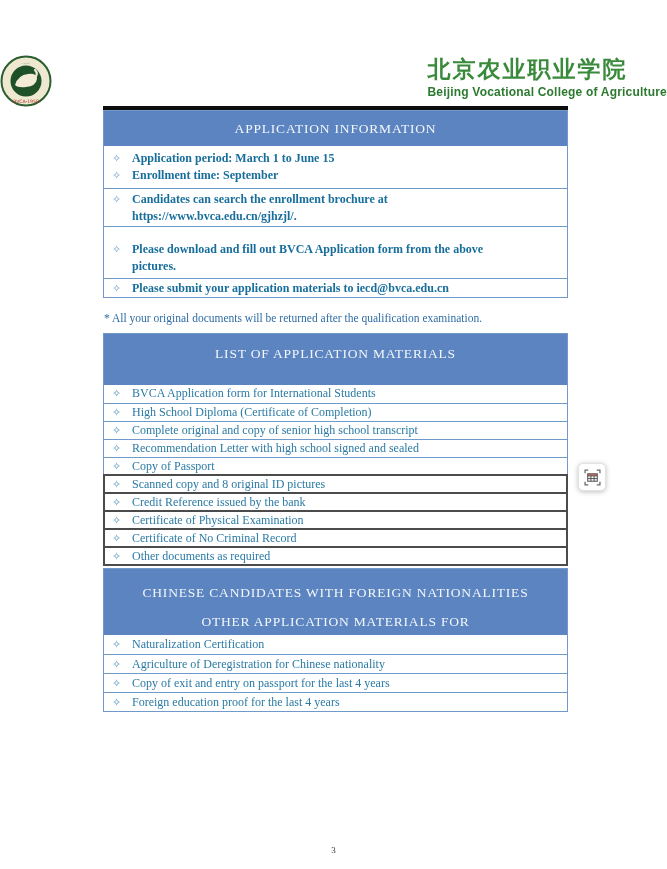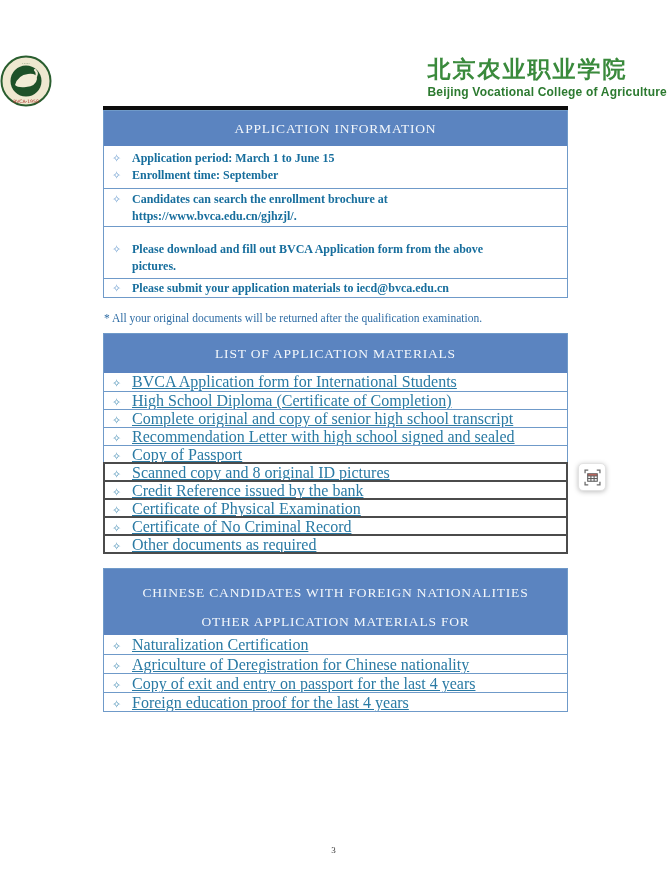--- a/index.html
+++ b/index.html
@@ -20,41 +20,41 @@
   .logo-text .en{font-family:"Liberation Sans", sans-serif;font-weight:bold;font-size:12px;
                  color:var(--logo-en-green);margin-top:2px;letter-spacing:0.2px;}
   .black-bar{position:absolute;left:103px;top:106px;width:465px;height:4px;background:var(--black-bar);}
   
   .tbl{position:absolute;left:103px;width:465px;border:1px solid var(--border-blue);background:#fff;}
   .tbl-header{background:var(--header-bg);color:var(--header-text);text-align:center;
               font-weight:normal;font-size:13.5px;letter-spacing:0.8px;}
   #t1{top:110px;}
   #t1 .tbl-header{height:35px;line-height:35px;}
   #t2{top:333px;}
-  #t2 .tbl-header{height:39px;line-height:39px;}
+  #t2 .tbl-header{height:51px;line-height:39px;}
   #t3{top:568px;}
   #t3 .tbl-header{height:66px;padding-top:9px;}
   #t3 .tbl-header .hline{line-height:29px;}
   .row{overflow:hidden;}
   .row + .row{border-top:1px solid var(--border-blue);}
   .line{display:flex;align-items:baseline;padding-left:8px;line-height:17px;}
   .bullet{flex:none;width:20px;font-family:"DejaVu Sans", sans-serif;font-size:11px;color:var(--bullet-blue);}
   .txt{flex:1;}
   .bold .txt, .bold{font-weight:bold;font-size:12px;color:var(--bold-text);}
   .indent{padding-left:28px;}
   
   .rowA{height:42px;padding-top:4px;}
   .rowB{height:38px;padding-top:2px;}
   .rowC{height:52px;padding-top:14px;}
   .rowD{height:19px;padding-top:1px;}
   
   .lrow{height:18px;}
   .lrow .line{line-height:17px;}
   .lrow .bullet, #t3 .bullet{color:var(--bullet-teal);}
-  .lrow .txt, #t3 .txt{font-size:16px;color:var(--list-text);text-decoration:underline;}
+  .lrow .txt, #t3 .txt{font-size:12px;color:var(--list-text);}
   .dark{outline:2px solid var(--dark-outline);outline-offset:-1px;}
   #t3 .lrow{height:19px;padding-top:1px;}
   
   .note{position:absolute;left:104px;top:312px;font-size:11.5px;color:var(--note-text);}
   
   .capture-btn{position:absolute;left:578px;top:463px;width:28px;height:28px;background:#ffffff;
                border:1px solid #e3e3e3;border-radius:5px;box-shadow:0 1px 5px rgba(0,0,0,0.25);
                display:flex;align-items:center;justify-content:center;cursor:pointer;}
   
   .page-num{position:absolute;left:0;right:0;top:845px;text-align:center;font-size:9px;color:var(--page-num);}

